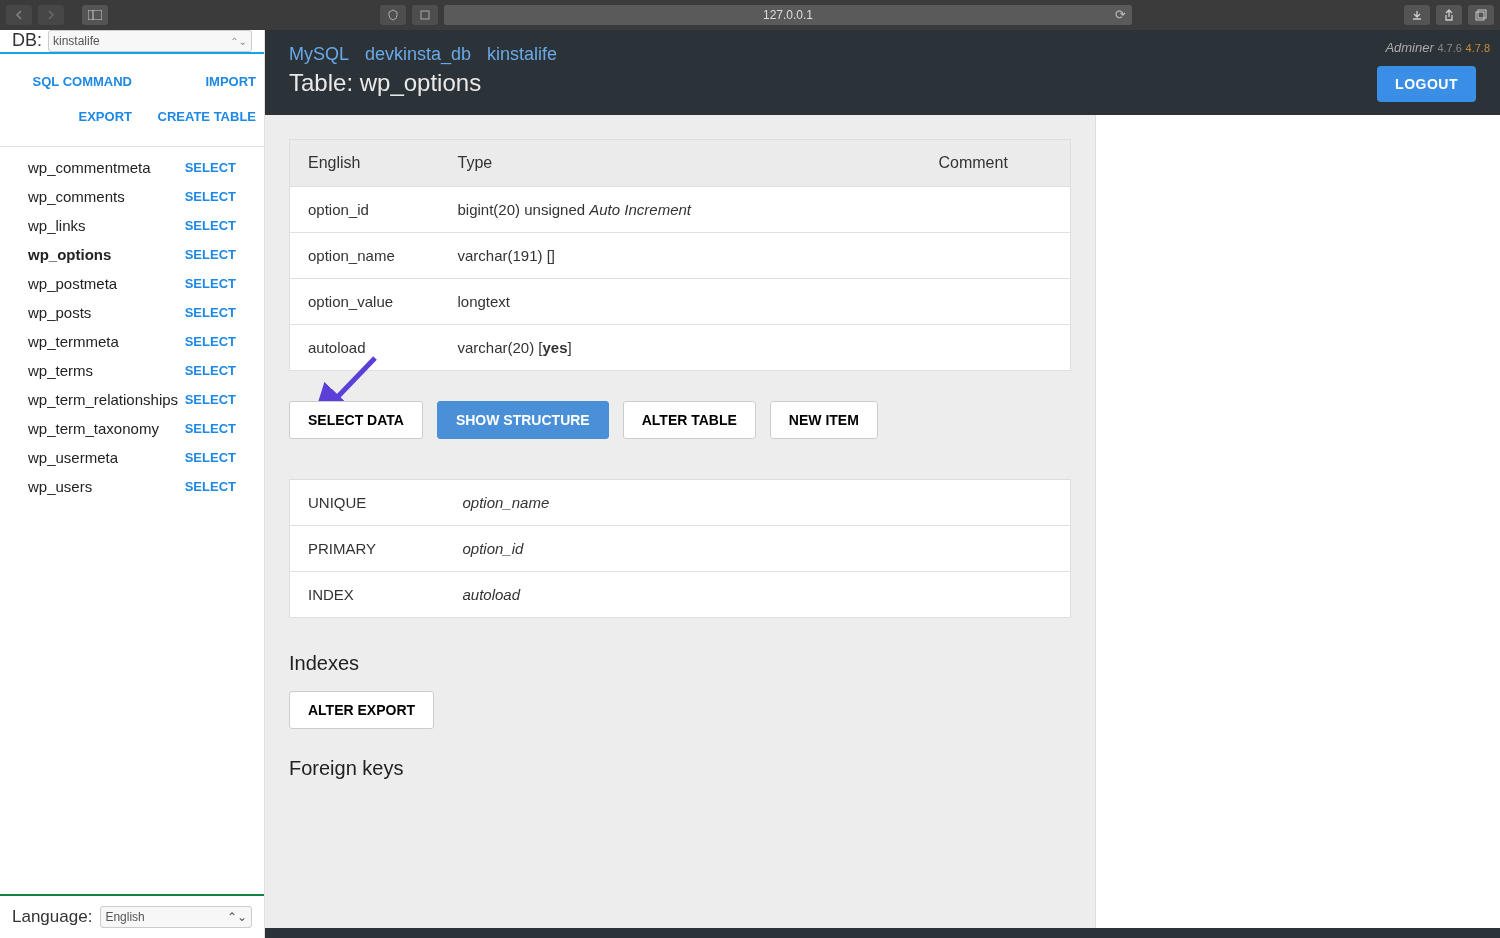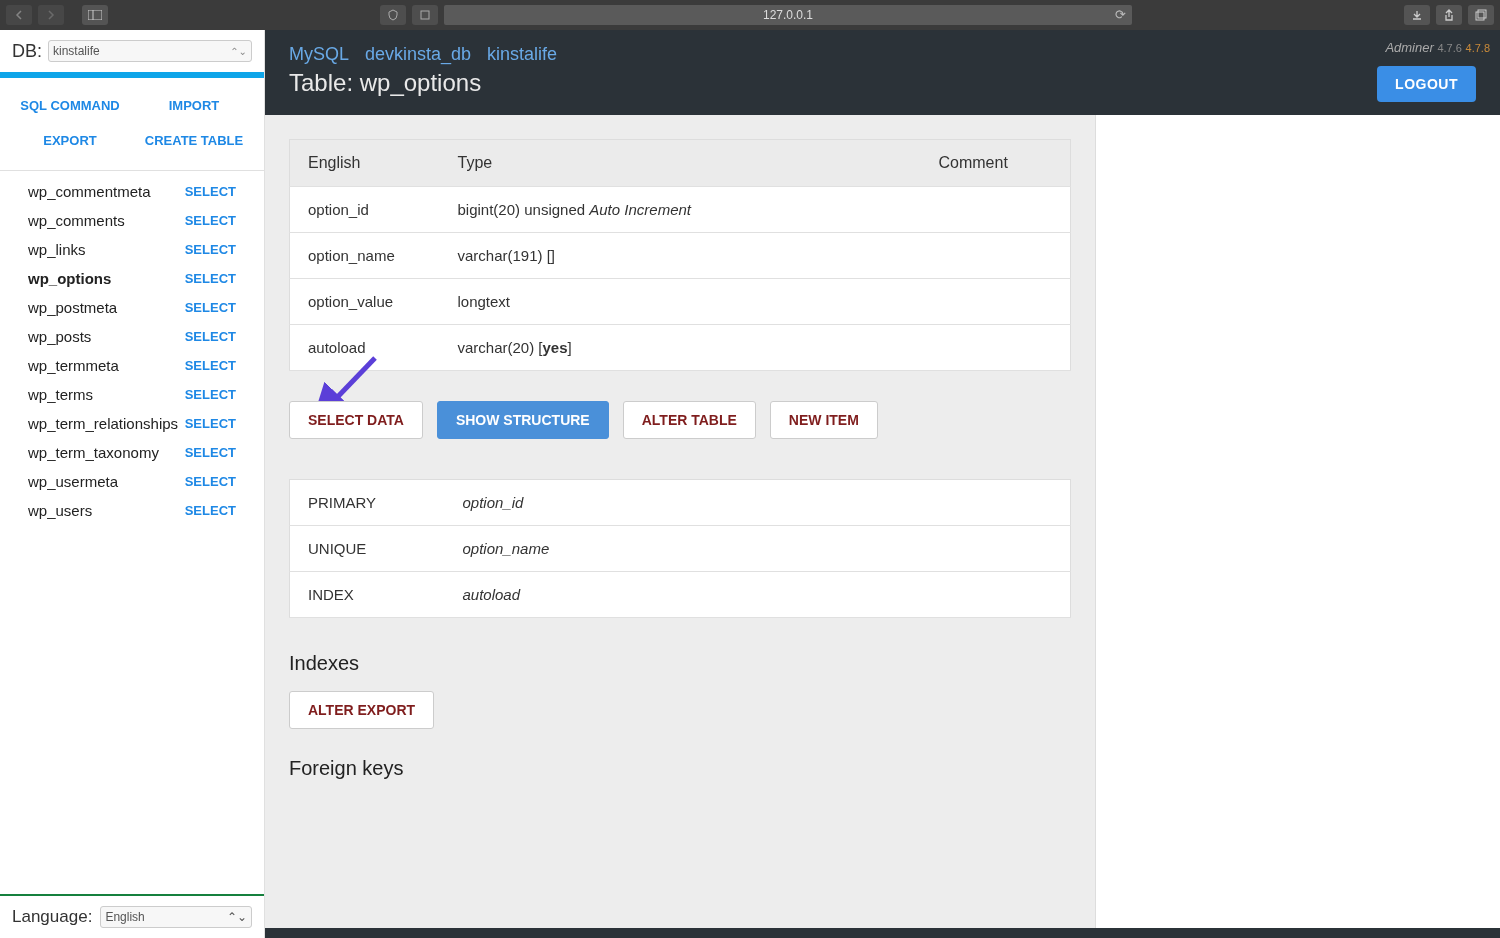--- a/index.html
+++ b/index.html
@@ -12,27 +12,27 @@
   .safari-gap { width: 260px; }
   .safari-pill { width: 26px; height: 20px; background: #4e4e4e; border-radius: 3px; display:flex; align-items:center; justify-content:center; }
   .safari-url { flex: 1; height: 20px; background: #5a5a5a; border-radius: 2px; display: flex; align-items: center; justify-content: center; color: #ddd; font-size: 12px; position: relative; }
   .safari-url .reload { position: absolute; right: 6px; top: 2px; color: #bbb; font-size: 13px; }
   .safari-right { display:flex; gap:6px; }
 
   .app { display: flex; height: calc(100% - 30px); }
 
   
   .sidebar { width: 265px; background: #fff; border-right: 1px solid #e0e0e0; display: flex; flex-direction: column; }
-  .db-row { padding: 10px 12px; display: flex; align-items: flex-end; gap: 6px; border-bottom: 6px solid #0ea5e9; }
+  .db-row { padding: 0 12px; display: flex; align-items: flex-start; gap: 6px; border-bottom: 2px solid #0ea5e9; }
   .db-row label { font-size: 18px; }
   .db-select { flex: 1; height: 22px; border: 1px solid #ccc; border-radius: 3px; background: #f7f7f7; font-size: 12px; padding: 0 4px; color: #555; position: relative; display:flex; align-items:center; justify-content:space-between; }
   .db-select .caret { color:#888; font-size:10px; }
 
   .actions-row { display: flex; flex-wrap: wrap; padding: 10px 8px 12px; border-bottom: 1px solid #e0e0e0; }
-  .actions-row a { width: 50%; text-align: center; color: #1e88e5; font-weight: 700; font-size: 13px; padding: 10px 0; text-decoration: none; }
+  .actions-row a { width: 50%; text-align: right; color: #1e88e5; font-weight: 700; font-size: 13px; padding: 10px 0; text-decoration: none; }
 
   .tables { flex: 1; overflow: auto; padding: 6px 0; }
   .trow { display: flex; align-items: center; justify-content: space-between; padding: 6px 28px; font-size: 15px; }
   .trow .name { color: #222; }
   .trow.current .name { font-weight: 700; }
   .trow .sel { color: #1e88e5; font-weight: 700; font-size: 13px; }
 
   .lang-row { border-top: 2px solid #15803d; padding: 10px 12px; display: flex; align-items: center; gap: 8px; }
   .lang-row label { font-size: 17px; }
   .lang-select { flex: 1; height: 22px; border: 1px solid #ccc; border-radius: 3px; background: #f7f7f7; font-size: 12px; padding: 0 4px; color: #555; display:flex; align-items:center; justify-content:space-between; }
@@ -52,21 +52,21 @@
   .content { width: 830px; background: #ededed; padding: 24px; overflow-y: auto; position:relative; }
   .right-pane { flex:1; background:#fff; border-left:1px solid #ddd; }
 
   table.cols { width: 100%; border-collapse: collapse; background: #fff; border: 1px solid #ddd; margin-bottom: 30px; }
   table.cols th, table.cols td { text-align: left; padding: 14px 18px; border-bottom: 1px solid #e0e0e0; font-size: 15px; }
   table.cols thead th { background: #ebebeb; font-weight: 500; font-size: 16px; }
   table.cols td .italic { font-style: italic; }
   table.cols td .bold { font-weight: 700; }
 
   .btn-row { display: flex; gap: 14px; margin-bottom: 40px; position:relative; }
-  .btn { background: #fff; border: 1px solid #ccc; color: #7f1d1d; font-weight: 700; padding: 10px 18px; border-radius: 3px; font-size: 14px; }
+  .btn { background: #fff; border: 1px solid #ccc; color: #000000; font-weight: 700; padding: 10px 18px; border-radius: 3px; font-size: 14px; }
   .btn.primary { background: #4a90d9; color: #fff; border-color: #4a90d9; }
 
   table.idx { width: 100%; border-collapse: collapse; background: #fff; border: 1px solid #ddd; margin-bottom: 34px; }
   table.idx td { padding: 14px 18px; border-bottom: 1px solid #e0e0e0; font-size: 15px; }
   table.idx td:first-child { width: 155px; }
   table.idx td:last-child { font-style: italic; }
 
   h3.section { font-size: 20px; font-weight: 500; margin: 0 0 16px; color:#222; }
 
   .arrow-svg { position:absolute; left:50px; top:235px; width:70px; height:70px; pointer-events:none; }
@@ -264,26 +264,26 @@
         <div class="btn-row">
           <button class="btn">SELECT DATA</button>
           <button class="btn primary">SHOW STRUCTURE</button>
           <button class="btn">ALTER TABLE</button>
           <button class="btn">NEW ITEM</button>
         </div>
 
         <table class="idx">
           <tbody id="idx-body">
               <tr>
+                <td>UNIQUE</td>
+                <td>option_name</td>
+              </tr>
+              <tr>
                 <td>PRIMARY</td>
                 <td>option_id</td>
-              </tr>
-              <tr>
-                <td>UNIQUE</td>
-                <td>option_name</td>
               </tr>
               <tr>
                 <td>INDEX</td>
                 <td>autoload</td>
               </tr>
             </tbody>
         </table>
 
         <h3 class="section">Indexes</h3>
         <div class="btn-row" style="margin-bottom:28px">

